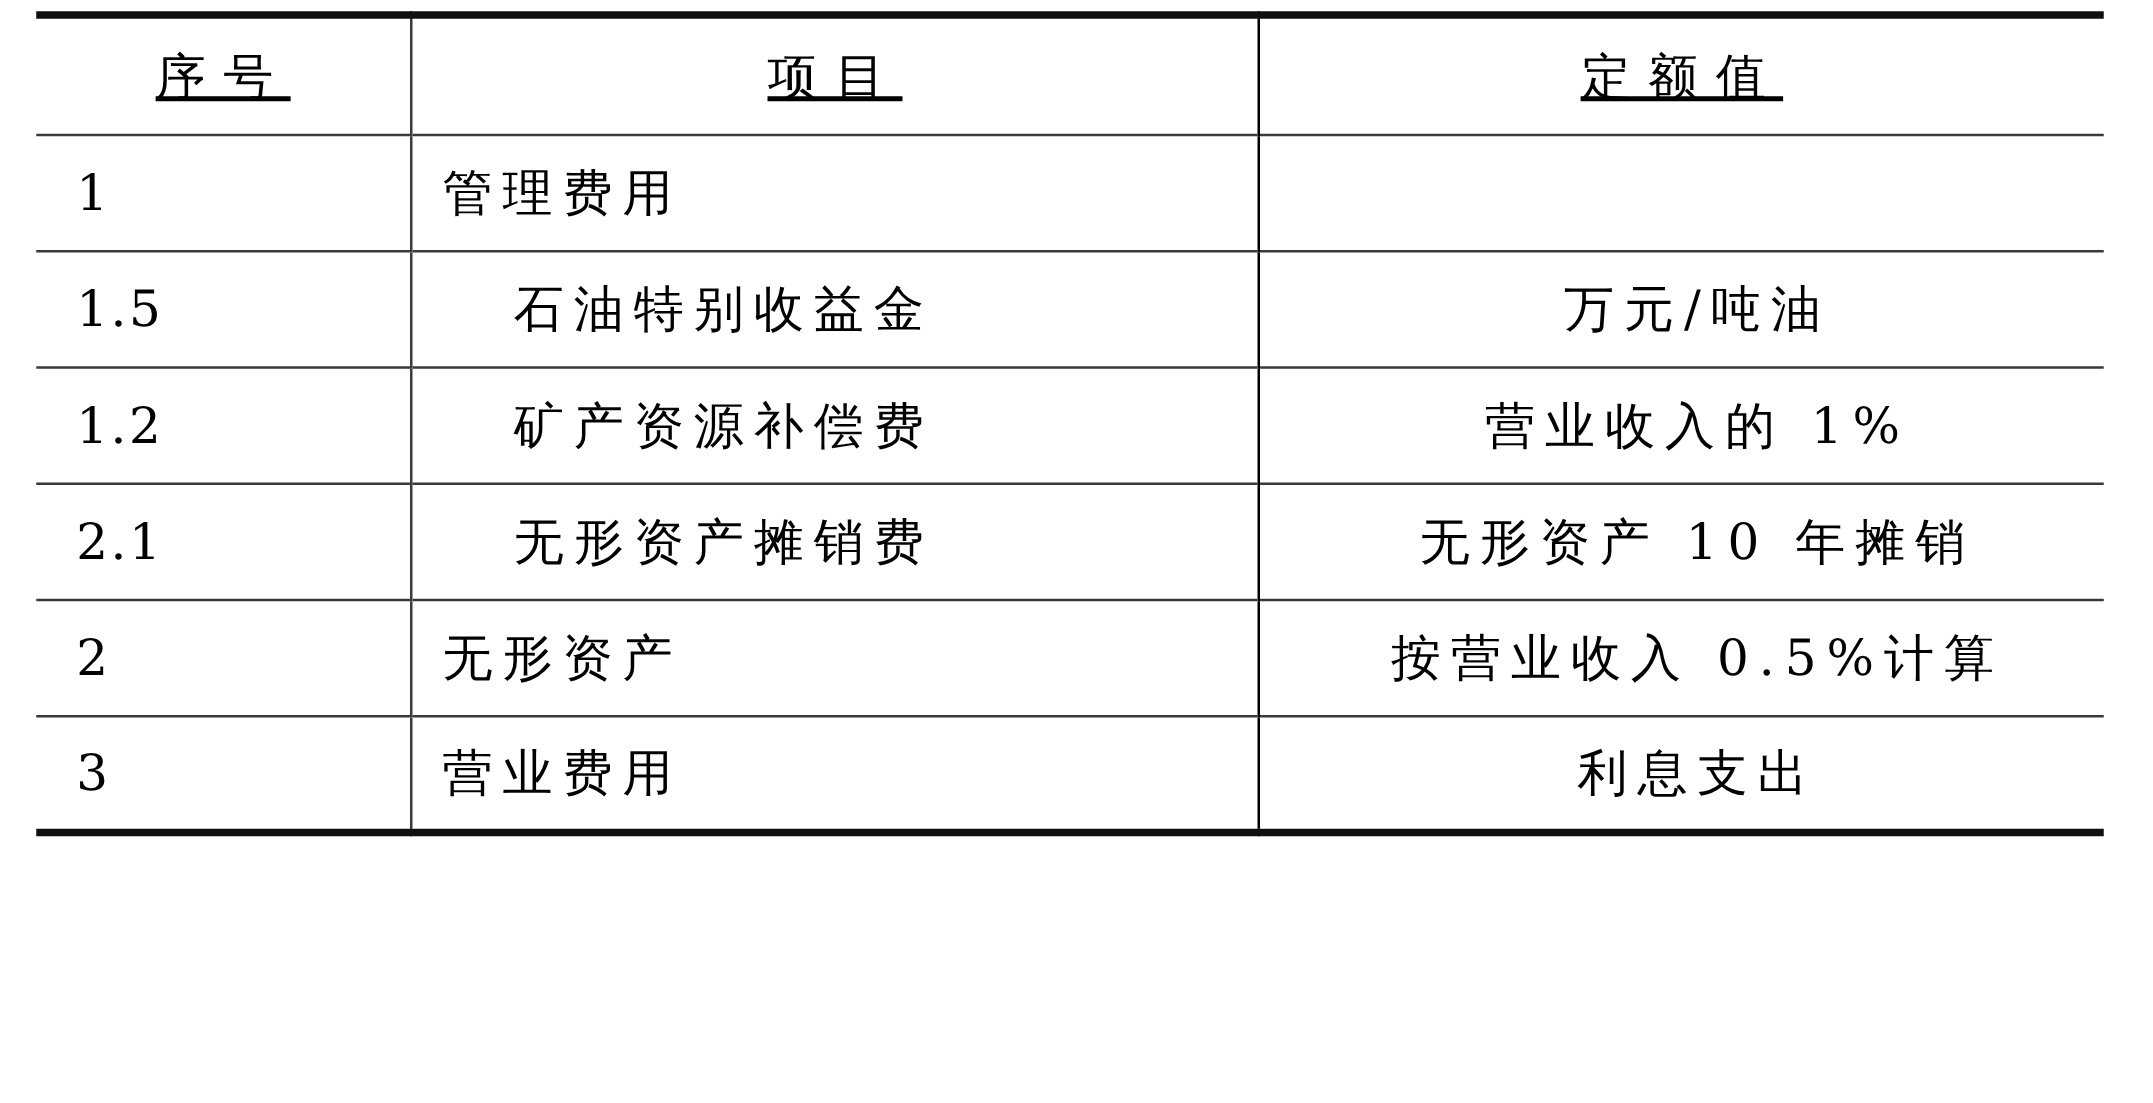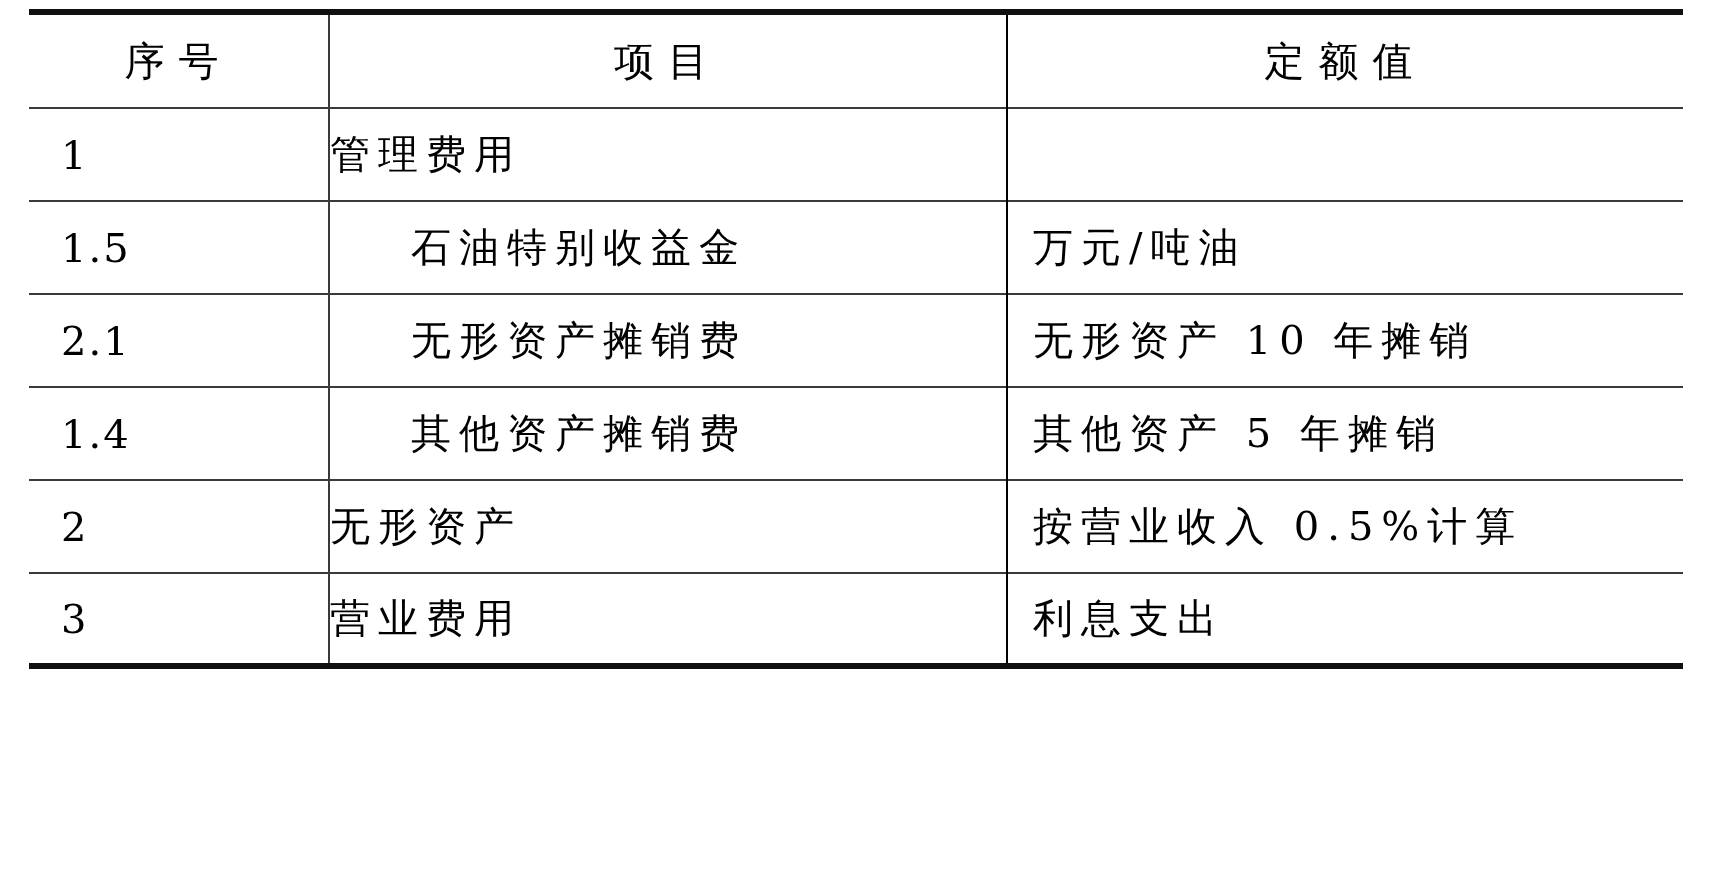--- a/index.html
+++ b/index.html
@@ -29,21 +29,21 @@
     border-left: none;
     border-right: none;
   }
   .quota-table col.c-no    { width: 300px; }
   .quota-table col.c-item  { width: 678px; }
   .quota-table col.c-value { width: 676px; }
 
   .quota-table tr {
     border-bottom: 2px solid #3a3a3a;
   }
-  .quota-table thead tr { height: 96px; }
+  .quota-table thead tr { height: 96px; text-decoration: underline; }
   .quota-table tbody tr { height: 93px; }
 
   .quota-table th, .quota-table td {
     font-size: 40px;
     font-weight: normal;
     vertical-align: middle;
     white-space: nowrap;
     overflow: hidden;
   }
   .quota-table th {
@@ -56,30 +56,31 @@
   }
   .quota-table th:nth-child(2), .quota-table td:nth-child(2) {
     border-right: 2px solid #000000;
   }
   td.col-no {
     padding-left: 32px;
     letter-spacing: 2px;
     text-align: left;
   }
   td.col-item {
+    padding-left: 24px;
     letter-spacing: 8px;
     text-align: left;
   }
   td.col-item.indent {
     padding-left: 81px;
   }
   td.col-value {
     padding-left: 25px;
     letter-spacing: 8px;
-    text-align: left;
+    text-align: center;
   }
 </style>
 </head>
 <body>
 
 <div class="page">
   <table class="quota-table">
     <colgroup>
       <col class="c-no">
       <col class="c-item">
@@ -97,28 +98,28 @@
     <td class="col-no">1</td>
     <td class="col-item">管理费用</td>
     <td class="col-value"></td>
   </tr>
         <tr>
     <td class="col-no">1.5</td>
     <td class="col-item indent">石油特别收益金</td>
     <td class="col-value">万元/吨油</td>
   </tr>
         <tr>
+    <td class="col-no">1.2</td>
+    <td class="col-item indent">矿产资源补偿费</td>
+    <td class="col-value">营业收入的 1%</td>
+  </tr>
+        <tr>
     <td class="col-no">2.1</td>
     <td class="col-item indent">无形资产摊销费</td>
     <td class="col-value">无形资产 10 年摊销</td>
-  </tr>
-        <tr>
-    <td class="col-no">1.4</td>
-    <td class="col-item indent">其他资产摊销费</td>
-    <td class="col-value">其他资产 5 年摊销</td>
   </tr>
         <tr>
     <td class="col-no">2</td>
     <td class="col-item">无形资产</td>
     <td class="col-value">按营业收入 0.5%计算</td>
   </tr>
         <tr>
     <td class="col-no">3</td>
     <td class="col-item">营业费用</td>
     <td class="col-value">利息支出</td>

